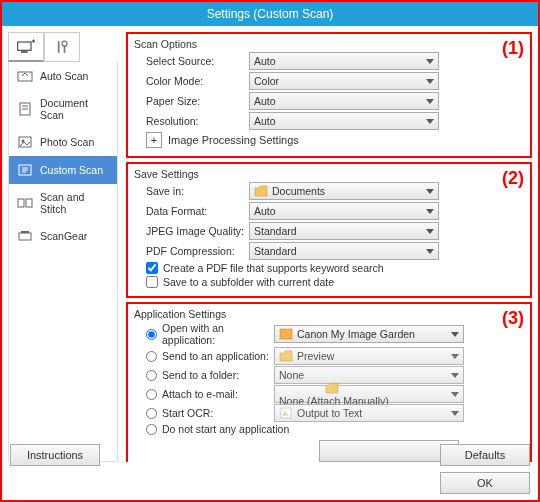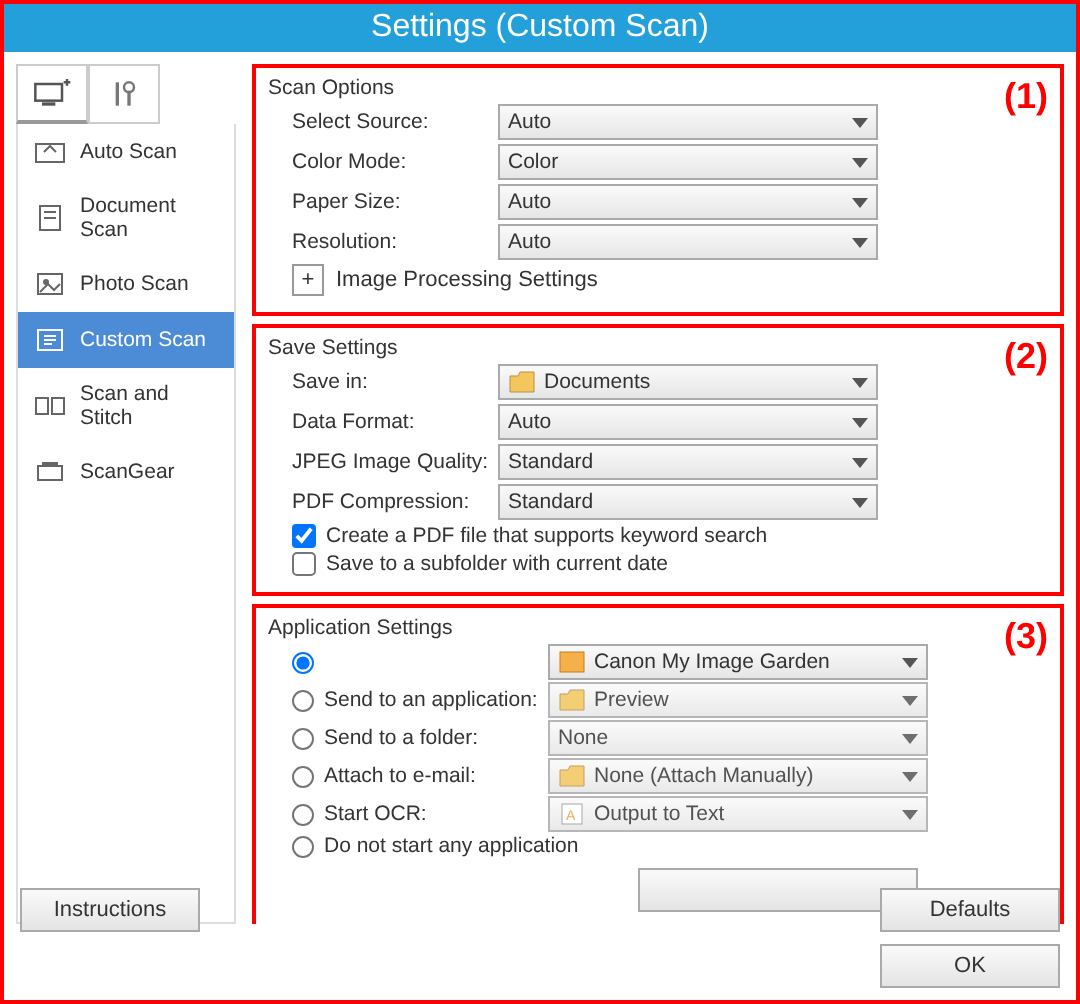--- a/index.html
+++ b/index.html
@@ -1,19 +1,19 @@
 <!DOCTYPE html>
 <html><head>
 <meta charset="utf-8">
 <style>
   * { box-sizing: border-box; }
   body { margin: 0; font-family: "Segoe UI", Tahoma, sans-serif; font-size: 11px; color: #333; background: #fff; }
   .outer-frame { border: 2px solid #f00; width: 540px; height: 502px; position: relative; }
   .window { width: 536px; height: 498px; background: #fff; }
-  .titlebar { height: 24px; background: #23a0da; color: #fff; text-align: center; line-height: 24px; font-size: 16px; position: relative; }
+  .titlebar { height: 24px; background: #23a0da; color: #fff; text-align: center; line-height: 24px; font-size: 12px; position: relative; }
   .content { display: flex; padding: 6px; gap: 0; height: calc(100% - 24px - 32px); }
   .leftcol { width: 110px; display: flex; flex-direction: column; }
   .tabstrip { display: flex; height: 30px; }
   .tab { width: 36px; height: 30px; border: 1px solid #ccc; display:flex; align-items:center; justify-content:center; background:#fff; }
   .tab.active { border-bottom: 2px solid #999; }
   .tab svg { width: 20px; height: 16px; }
   .sidebar { border: 1px solid #ddd; border-top: none; flex: 1; background: #fff; }
   .sidebar-item { display:flex; align-items:center; gap:7px; padding: 7px 8px; cursor: pointer; font-size: 10.5px; color:#333; }
   .sidebar-item.selected { background: #4c8cd6; color:#fff; }
   .sidebar-item .sicon { width:16px; height:14px; flex:0 0 16px; }
@@ -215,20 +215,21 @@
             </div>
       </div>
 
       <div class="sectionbox">
         <div class="annot">(3)</div>
         <div class="section-title">Application Settings</div>
 
         <div class="radrow">
               <span class="rlabel">
                 <input type="radio" name="app" checked="" style="">
+                <span>Open with an application:</span>
               </span>
           <div class="sel">
                 <div class="selbox">
                   <span style="display:flex;align-items:center;">
                     <svg class="micon" viewBox="0 0 14 12">
                       <rect x="1" y="1" width="12" height="10" fill="#f5b04a" stroke="#c77d1a" stroke-width="0.5"></rect>
                     </svg>
                     <span>Canon My Image Garden</span>
                   </span>
                   <span class="caret"></span>
@@ -267,21 +268,21 @@
               </div>
             </div>
 
         <div class="radrow">
               <span class="rlabel">
                 <input type="radio" name="app" style="">
                 <span>Attach to e-mail:</span>
               </span>
           <div class="sel">
                 <div class="selbox" style="opacity:.85">
-                  <span style="display:flex;align-items:center;">
+                  <span style="display:flex;align-items:center;flex-direction:column;">
                     <svg class="micon" viewBox="0 0 14 12">
                       <path d="M1 3 L5 3 L6 1 L13 1 L13 11 L1 11 Z" fill="#f3c65e" stroke="#b8913e" stroke-width="0.5"></path>
                     </svg>
                     <span>None (Attach Manually)</span>
                   </span>
                   <span class="caret"></span>
                 </div>
               </div>
             </div>
 

